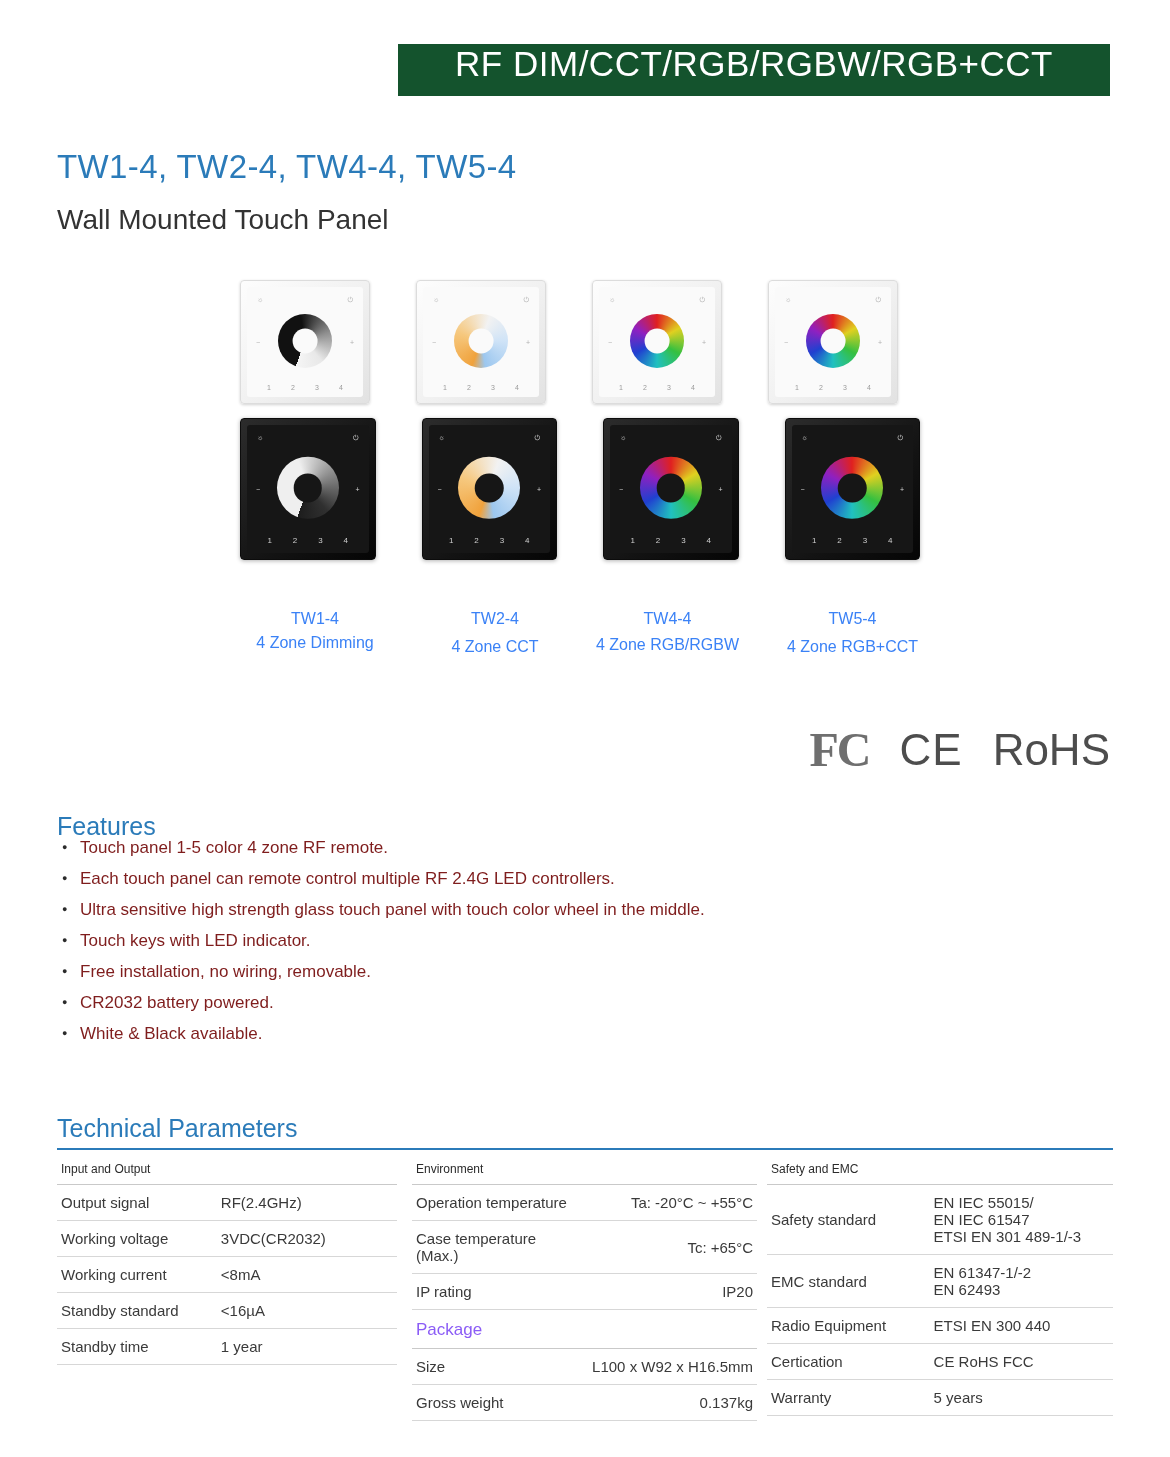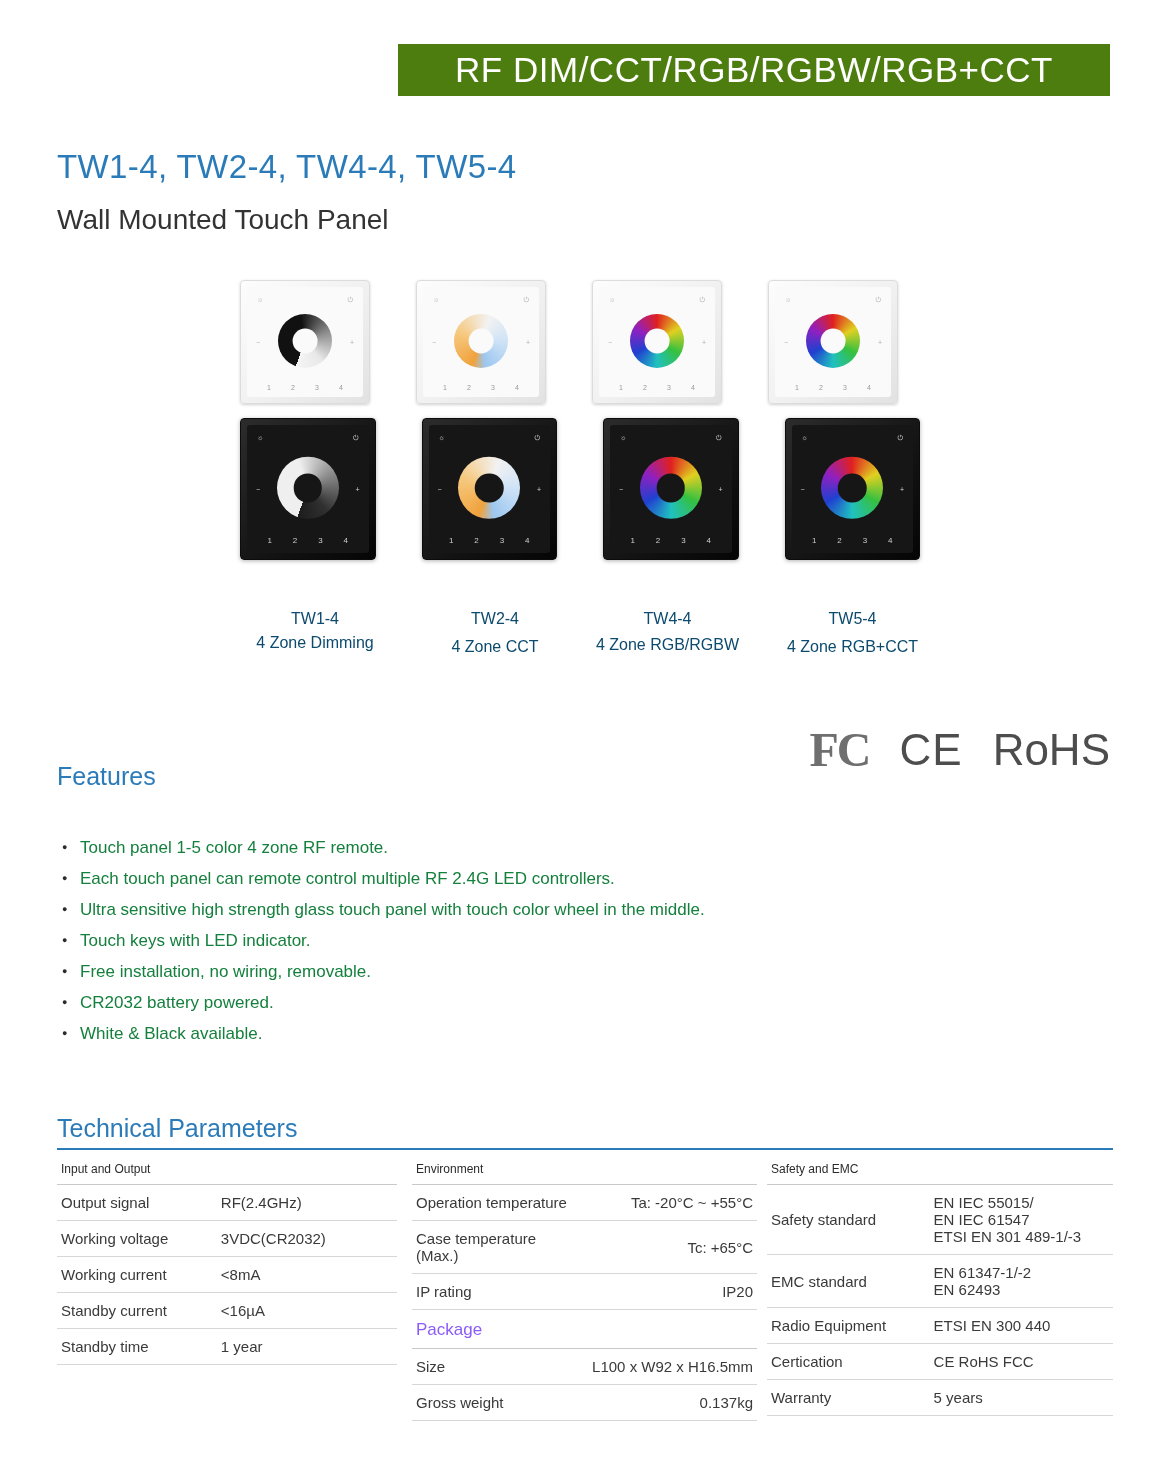--- a/index.html
+++ b/index.html
@@ -13,22 +13,22 @@
     font-family: "Liberation Sans", sans-serif;
     color: #231f20;
     overflow: hidden;
   }
 
   
   .header-band {
     position: absolute;
     left: 398px; top: 44px;
     width: 712px; height: 52px;
-    background: #4d7c0f;
-    display: flex; align-items: center; justify-content: center;
+    background: #14532d;
+    display: flex; align-items: flex-start; justify-content: center;
   }
   .header-band .title {
     color: #ffffff;
     font-size: 35px;
     letter-spacing: 0.5px;
     font-weight: 400;
     white-space: nowrap;
   }
 
   
@@ -127,21 +127,21 @@
   .c-ml { left: 9px; top: 50%; transform: translateY(-50%); }
   .c-mr { right: 9px; top: 50%; transform: translateY(-50%); }
 
   
   .captions {
     position: absolute;
     left: 240px; top: 605px;
     width: 700px;
     height: 70px;
   }
-  .cap { position: absolute; text-align: center; font-size: 16px; color: #0c4a6e; }
+  .cap { position: absolute; text-align: center; font-size: 16px; color: #3b82f6; }
   .cap .code { display: block; }
   .cap .desc { display: block; margin-top: 6px; text-align: center; }
   .cap1 { left: 0px;   top: 5px;  width: 150px; }
   .cap2 { left: 175px; top: 5px;  width: 160px; }
   .cap3 { left: 330px; top: 5px;  width: 195px; }
   .cap4 { left: 520px; top: 5px;  width: 185px; }
   .cap2 .desc, .cap4 .desc { margin-top: 10px; }
   .cap3 .desc { margin-top: 8px; }
 
   
@@ -163,31 +163,31 @@
   .cert-rohs {
     font-size: 44px; font-weight: 400; letter-spacing: 0px;
     color: #4d4d4d;
   }
 
   
   .sec-title {
     position: absolute;
     font-size: 25px; color: #2b7bb9; font-weight: 400;
   }
-  #features-title { left: 57px; top: 762px; }
+  #features-title { left: 57px; top: 812px; }
 
   .feature-list {
     position: absolute;
     left: 62px; top: 832px;
     width: 800px;
     list-style: none; margin: 0; padding: 0;
   }
   .feature-list li {
     font-size: 17px;
-    color: #15803d;
+    color: #7f1d1d;
     line-height: 31px;
     position: relative;
     padding-left: 18px;
   }
   .feature-list li::before {
     content: "\25CF";
     position: absolute; left: 0; top: 0;
     font-size: 9px; line-height: 31px; color: #2b2b2b;
   }
 
@@ -445,21 +445,21 @@
     </tr>
     <tr>
       <td class="k">Working voltage</td>
       <td class="v">3VDC(CR2032)</td>
     </tr>
     <tr>
       <td class="k">Working current</td>
       <td class="v">&lt;8mA</td>
     </tr>
     <tr>
-      <td class="k">Standby current</td>
+      <td class="k">Standby standard</td>
       <td class="v">&lt;16µA</td>
     </tr>
     <tr>
       <td class="k">Standby time</td>
       <td class="v">1 year</td>
     </tr>
   </tbody>
     </table>
 </div>
 

